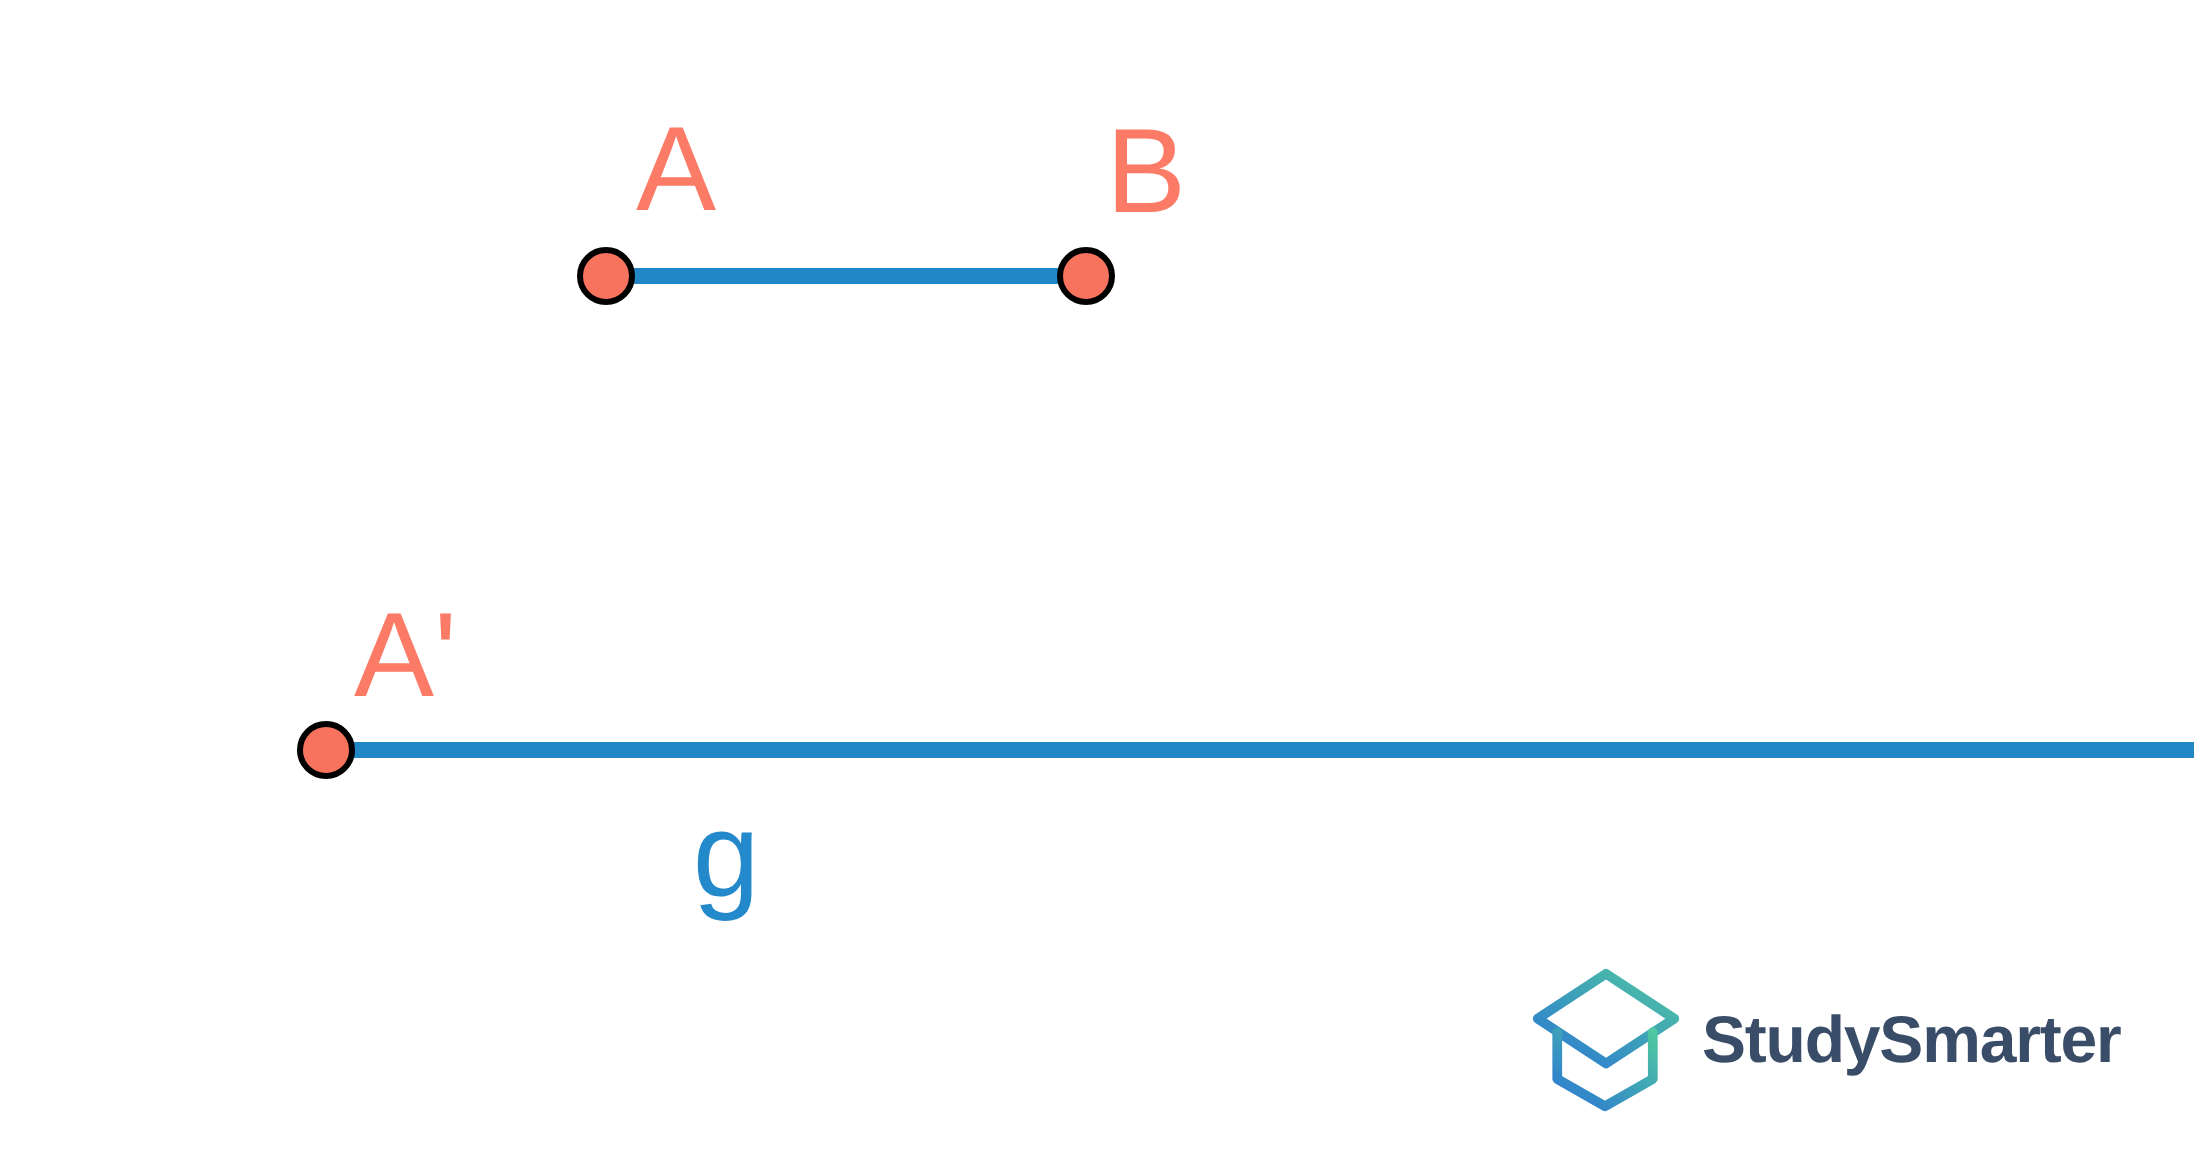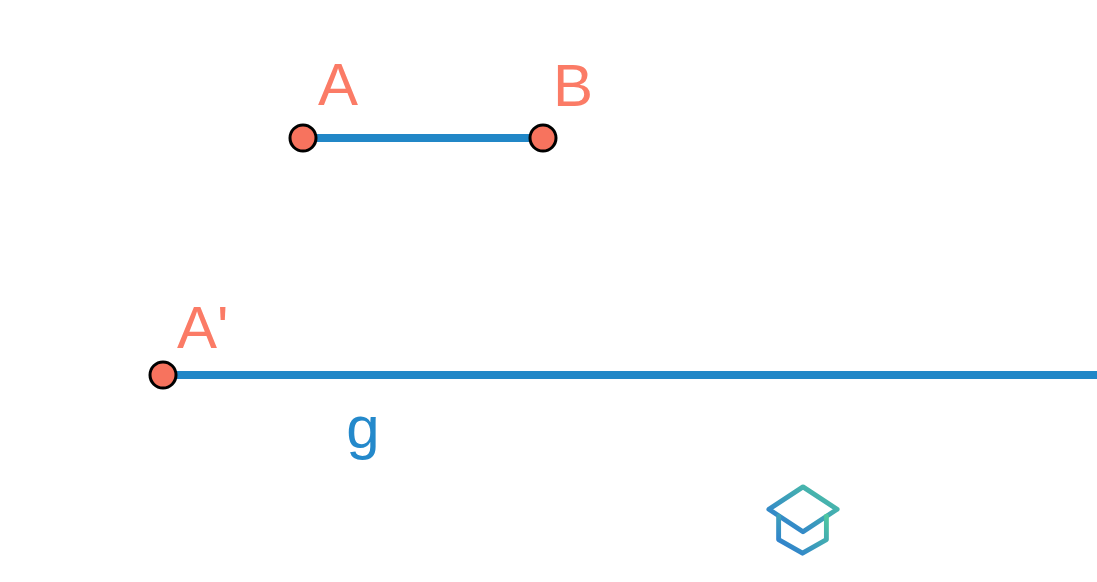--- a/index.html
+++ b/index.html
@@ -92,15 +92,16 @@
           <stop offset="100%" class="logo-icon-grad-end"></stop>
         </linearGradient>
       </defs>
 
       <path class="logo-stroke" d="M40 5 L75 28 L40 51 L5 28 Z"></path>
 
       <path class="logo-stroke" d="M40 8 L40 48"></path>
 
       <path class="logo-stroke" d="M15 35 L15 59 L39.5 73 L64 59 L64 35"></path>
     </svg>
+    <span class="wordmark">StudySmarter</span>
   </div>
 
 </div>
 
 </body></html>

